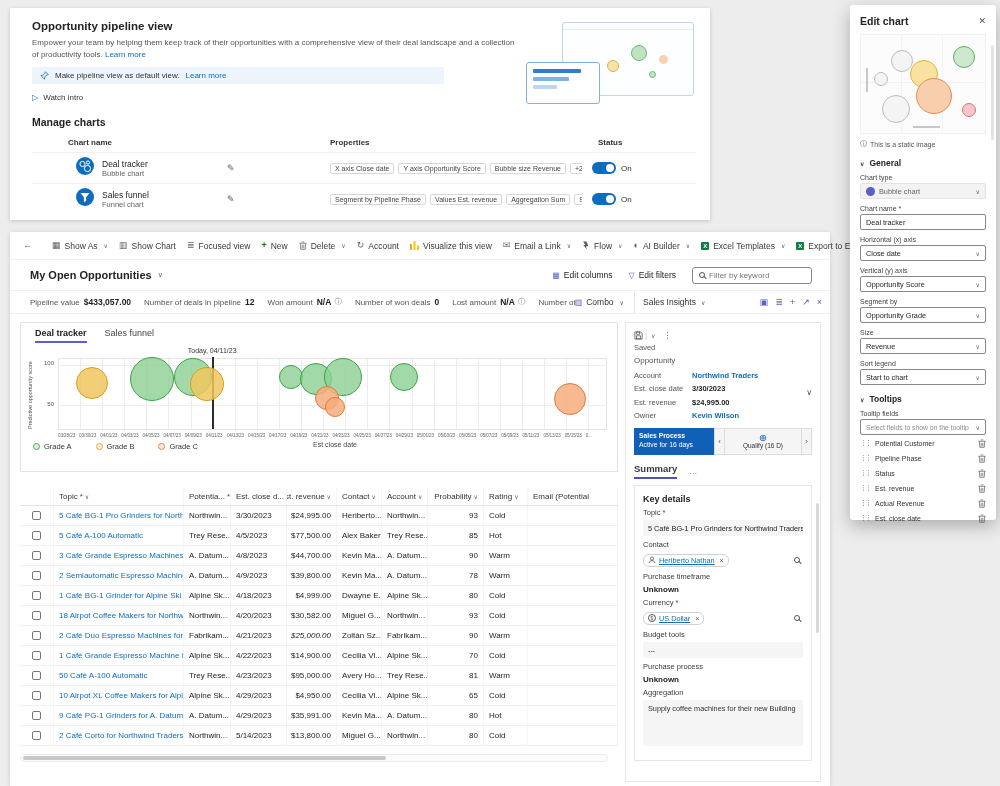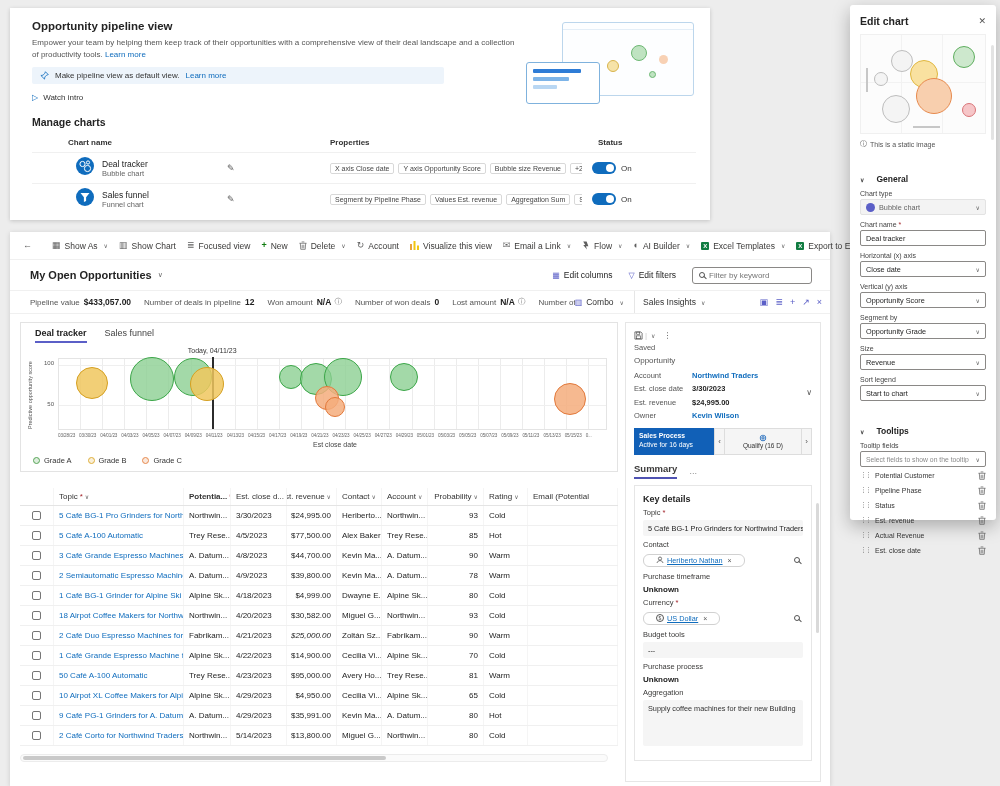--- a/index.html
+++ b/index.html
@@ -72,21 +72,21 @@
 #plot{position:absolute;inset:0;border:1px solid #e4e4e4;background-image:repeating-linear-gradient(to right,transparent 0 21.1px,#ececec 21.1px 22.1px)}
 .hline{position:absolute;left:0;right:0;height:1px;background:#efefef}
 #ylab{position:absolute;left:-31px;top:71px;transform:rotate(-90deg);transform-origin:left top;font-size:5.5px;color:#555;white-space:nowrap}
 .ytick{position:absolute;font-size:6px;color:#555;text-align:right;width:14px}
 #today-line{position:absolute;top:-2px;bottom:0;width:2px;background:#2b2b2b}
 #today-label{position:absolute;top:-12px;transform:translateX(-50%);font-size:7px;color:#333;white-space:nowrap}
 .bub{position:absolute;border-radius:50%;transform:translate(-50%,-50%);cursor:pointer}
 #xticks{display:flex;margin:3px 10px 0 37px;font-size:4.6px;color:#666;white-space:nowrap;letter-spacing:-.1px;overflow:hidden}
 #xticks span{flex:1}
 #xlabel{margin-left:37px;width:554px;text-align:center;font-size:7px;color:#444;margin-top:3px}
-#legend{position:absolute;left:12px;bottom:6px;display:flex;gap:16px;font-size:7.5px;color:#333;align-items:flex-end}
+#legend{position:absolute;left:12px;bottom:20px;display:flex;gap:24px;font-size:7.5px;color:#333;align-items:flex-end}
 .ldot{width:7px;height:7px;border-radius:50%;display:inline-block;margin-right:4px;vertical-align:-1px}
 
 #grid{margin-top:16px;font-size:8px}
 .g-row,.g-headrow{display:flex;align-items:center}
 .g-headrow{height:18px;border-bottom:1px solid #e4e4e4;color:#333}
 .g-row{height:20px;border-bottom:1px solid #f0f0f0}
 .g-cell{padding:0 5px;overflow:hidden;white-space:nowrap;border-right:1px solid #f5f5f5;height:100%;display:flex;align-items:center}
 .g-cell.hd{color:#333;cursor:pointer}
 .g-topic{color:#0f6cbd;cursor:pointer}
 .num{justify-content:flex-end}
@@ -116,40 +116,40 @@
 .bullseye{font-size:8px;color:#1160b7;line-height:1;font-weight:bold}
 #sp-tabs{margin-top:8px;display:flex;gap:12px;align-items:center}
 .sp-tab{font-weight:bold;font-size:9.5px;color:#3b3a39;border-bottom:2px solid #4f52b2;padding-bottom:3px;cursor:pointer}
 .sp-more{color:#555;cursor:pointer}
 #key-details{margin-top:6px;border:1px solid #e6e6e6;padding:8px;height:276px;overflow:hidden}
 .kd-title{font-weight:bold;font-size:9px}
 .kd-label{margin-top:4px;font-size:7.5px;color:#3b3a39}
 .req{color:#a4262c;margin-left:2px}
 .kd-input{margin-top:3px;background:#f5f5f5;border-radius:2px;height:16px;display:flex;align-items:center;padding:0 5px;font-size:7.3px;color:#222;white-space:nowrap;overflow:hidden}
 .kd-chiprow{margin-top:3px;height:16px;display:flex;align-items:center;gap:4px;position:relative;padding-right:14px}
-.chip{display:flex;align-items:center;gap:3px;border:1px solid #d1d1d1;border-radius:6px;padding:1px 12px;font-size:7.3px;background:#fff}
+.chip{display:flex;align-items:center;gap:3px;border:1px solid #d1d1d1;border-radius:6px;padding:1px 4px;font-size:7.3px;background:#fff}
 .chip .cl{color:#0f6cbd;text-decoration:underline}
 .chip .x{color:#555;font-size:7px;margin-left:2px;cursor:pointer}
 .kd-search{position:absolute;right:3px}
 .kd-text{margin-top:4px;font-weight:bold;font-size:8px;color:#222}
 .kd-area{margin-top:3px;background:#f5f5f5;border-radius:2px;height:46px;padding:4px 5px;font-size:7.3px;color:#333;line-height:1.4}
 .ccoin{width:8px;height:8px;border:1px solid #555;border-radius:50%;font-size:5px;display:inline-flex;align-items:center;justify-content:center;color:#555}
 #sp-scroll{position:absolute;right:1px;top:180px;width:3px;height:130px;background:#d9d9d9;border-radius:2px;cursor:pointer}
 
 #edit-chart{position:absolute;left:850px;top:5px;width:146px;height:515px;background:#fff;box-shadow:0 6px 18px rgba(0,0,0,.28);border-radius:3px;padding:10px 10px 0;font-size:8px}
 .ec-title-row{display:flex;justify-content:space-between;align-items:center}
 .ec-title{font-weight:bold;font-size:10.5px}
 .ec-close{color:#555;font-size:9px;cursor:pointer}
 #ec-preview{margin-top:7px;height:100px;background:#fcfcfc;border:1px solid #f0f0f0;position:relative;overflow:hidden;background-image:linear-gradient(to right,transparent 0 32%,#f2f2f2 32% calc(32% + 1px),transparent calc(32% + 1px) 65%,#f2f2f2 65% calc(65% + 1px),transparent calc(65% + 1px)),linear-gradient(to bottom,transparent 0 48%,#f2f2f2 48% calc(48% + 1px),transparent calc(48% + 1px))}
 .pv-c{position:absolute;border-radius:50%;transform:translate(-50%,-50%)}
 .pv-vax{position:absolute;left:5px;top:34%;width:2px;height:24%;background:#c7c7c7}
 .pv-hax{position:absolute;bottom:5px;left:42%;width:22%;height:2px;background:#c7c7c7}
 .ec-note{margin-top:5px;font-size:7px;color:#555;display:flex;gap:3px;align-items:center}
 .ec-info{font-size:7px;color:#555}
-.ec-sec{margin-top:25px;font-weight:bold;font-size:8.5px;display:flex;gap:12px;align-items:center;color:#242424}
+.ec-sec{margin-top:9px;font-weight:bold;font-size:8.5px;display:flex;gap:5px;align-items:center;color:#242424}
 .ec-sec .sc{font-size:6px;color:#444}
 .ec-label{margin-top:6px;font-size:7px;color:#444}
 .ec-ctl{margin-top:2px;height:16px;border:1px solid #8a8886;border-radius:2px;display:flex;align-items:center;padding:0 5px;font-size:7.3px;justify-content:space-between;color:#242424;cursor:pointer;background:#fff}
 .ec-ctl.dis{background:#f3f3f3;border-color:#e3e3e3;color:#666;cursor:default}
 .ec-ctl .lft{display:flex;gap:4px;align-items:center;overflow:hidden;white-space:nowrap}
 .ec-ctl.ph .lft{color:#8a8a8a;font-size:6.8px}
 .bubble-badge{width:9px;height:9px;border-radius:50%;background:#5b5fc7;flex:none;display:inline-block}
 .ec-in{margin-top:2px;height:16px;width:100%;border:1px solid #8a8886;border-radius:2px;font-size:7.3px;padding:0 5px;font-family:inherit;color:#242424}
 .tt-row{display:flex;align-items:center;height:14px;gap:5px;font-size:7px;color:#333;margin-top:1px}
 .tt-handle{color:#666;font-size:7px;letter-spacing:-2px;cursor:grab}
@@ -452,21 +452,21 @@
       </div>
 
       <div id="grid">
         <div class="g-headrow" id="grid-head">
             <span class="g-cell hd" style="width: 34px;"></span>
             <span class="g-cell hd" style="width: 130px;">
               <span>Topic</span>
               <span class="req">*</span>
               <span class="caret">∨</span>
             </span>
-            <span class="g-cell hd" style="width: 47px; font-weight: bold;">
+            <span class="g-cell hd" style="width: 47px;">
               <span>Potentia...</span>
               <span class="req">*</span>
             </span>
             <span class="g-cell hd" style="width: 56px;">
               <span>Est. close d...</span>
               <span class="sort">↑</span>
             </span>
             <span class="g-cell hd num" style="width: 50px;">
               <span>Est. revenue</span>
               <span class="caret">∨</span>

